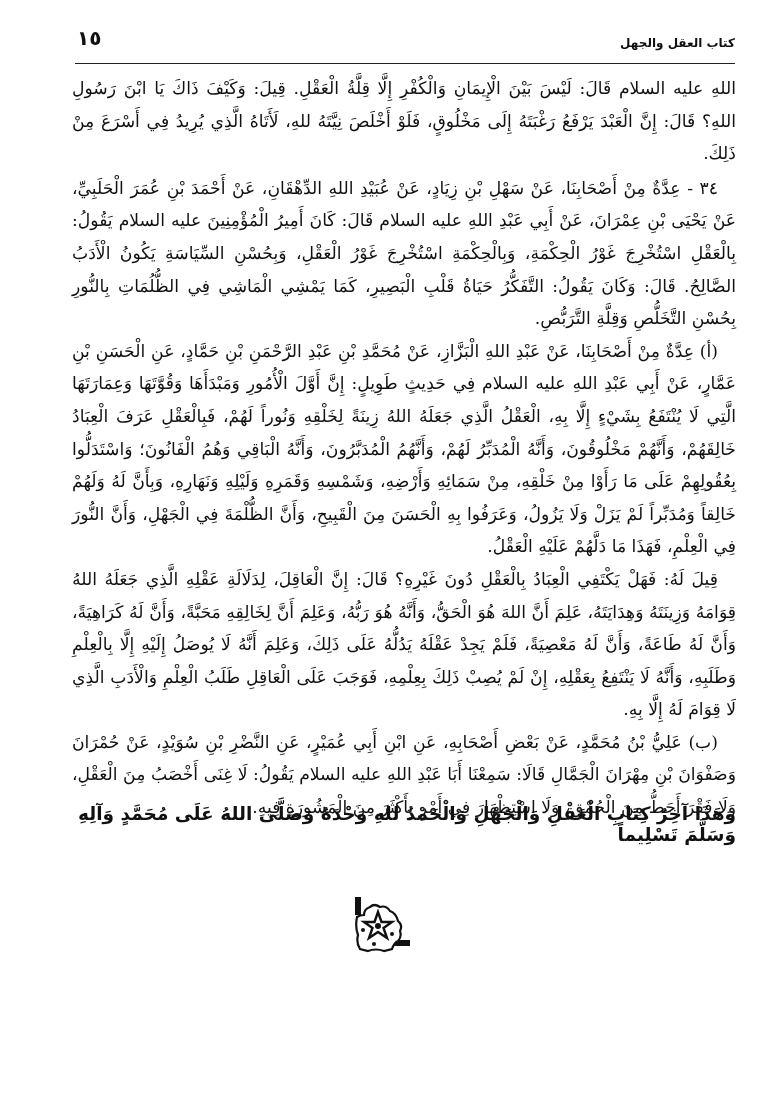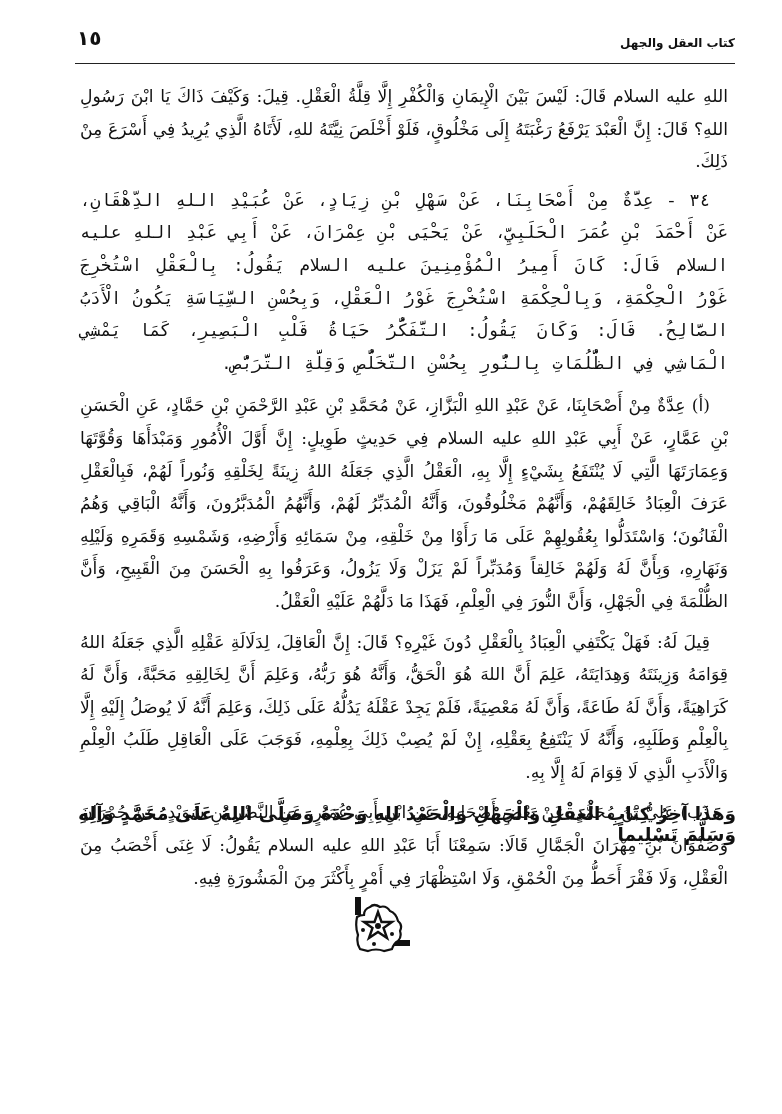--- a/index.html
+++ b/index.html
@@ -8,23 +8,23 @@
   .page { position: absolute; left: 2px; top: 0; width: 782px; height: 920px; }
   .header { position: absolute; left: 73px; right: 49px; top: 22px; height: 40px; }
   .page-number { position: absolute; left: 2px; top: 4px; font-family: "DejaVu Sans", sans-serif;
                  font-weight: bold; font-size: 20px; direction: rtl; }
   .running-title { position: absolute; right: 0; top: 14px; font-family: "DejaVu Sans", sans-serif;
                    font-weight: bold; font-size: 12px; direction: rtl; }
   .header-rule { position: absolute; left: 73px; width: 660px; top: 63px; height: 0;
                  border-top: 1.5px solid #222; }
   .body { position: absolute; left: 70px; width: 664px; top: 72px; direction: rtl;
           text-align: justify; font-size: 17.2px; line-height: 32.6px; }
-  .para { margin: 8px; text-align-last: right; }
+  .para { margin: 0; text-align-last: right; }
   .para.indent { text-indent: 18px; }
-  .para.gap { margin-top: 2px; font-family: Liberation Mono, monospace; }
+  .para.gap { margin-top: 2px; }
   .colophon { position: absolute; left: 70px; width: 664px; top: 803px; direction: rtl;
               text-align: right; font-family: "DejaVu Sans", sans-serif; font-weight: bold;
               font-size: 18.5px; }
   .ornament { position: absolute; left: 352px; top: 897px; width: 56px; height: 56px; }
 </style>
 </head>
 <body>
 
 <div class="page">
 

